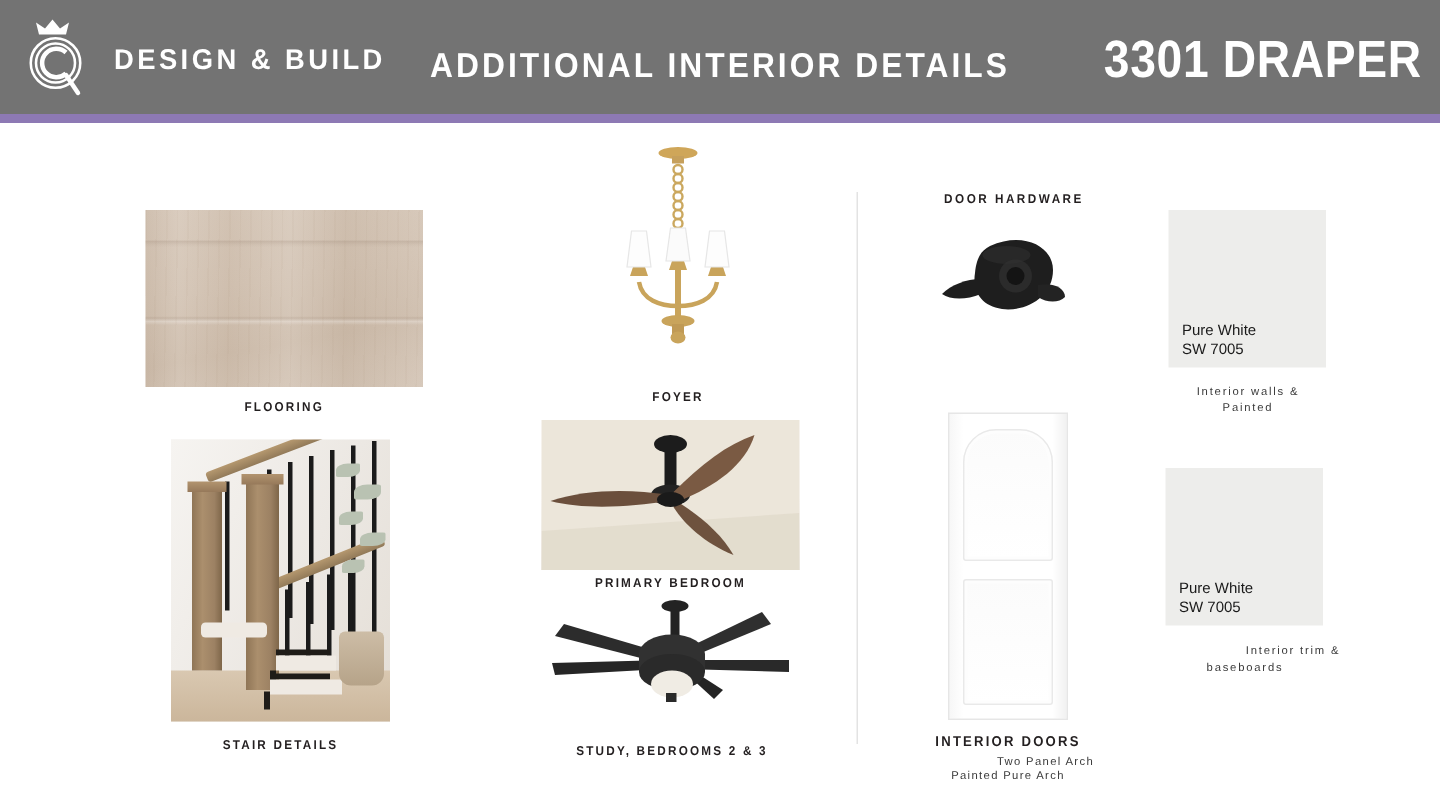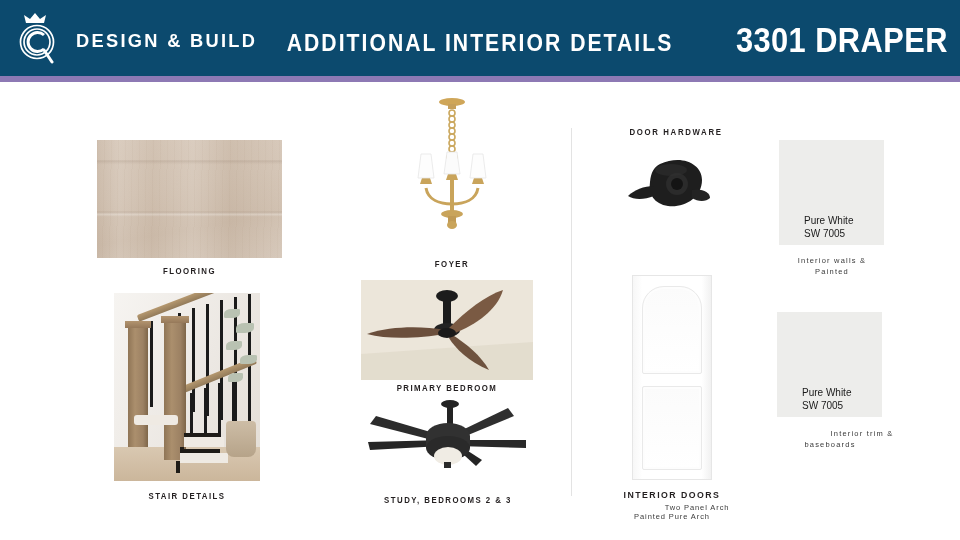--- a/index.html
+++ b/index.html
@@ -7,21 +7,21 @@
     width: 960px; height: 540px;
     background: #ffffff;
     font-family: "Liberation Sans", sans-serif;
     overflow: hidden;
   }
   .slide { position: relative; width: 960px; height: 540px; background: #fff; }
 
   
   .header {
     position: absolute; left: 0; top: 0; width: 960px; height: 82px;
-    background: #0c4a6e;
+    background: #737373;
   }
   .header-underline {
     position: absolute; left: 0; top: 76px; width: 960px; height: 6px;
     background: #8d79b4;
   }
   .logo-wrap {
     position: absolute; left: 14px; top: 10px;
     display: flex; align-items: center; gap: 6px;
   }
   .logo-mark { width: 56px; height: 62px; display: block; }
@@ -161,21 +161,20 @@
   .door-panel.bottom { top:110px; height:84px; border-radius:2px; }
 
   
   .swatch {
     position:absolute; width:105px; height:105px;
     background:#ededeb;
   }
   .swatch-name {
     position:absolute; left:9px; font-size:10px; color:#1a1a1a; line-height:13px;
     font-family:"Liberation Sans", sans-serif;
-    margin-left:16px;
   }
 </style>
 </head>
 <body>
 
 <div class="slide">
 
   <div class="header">
     <div class="header-underline"></div>
 

